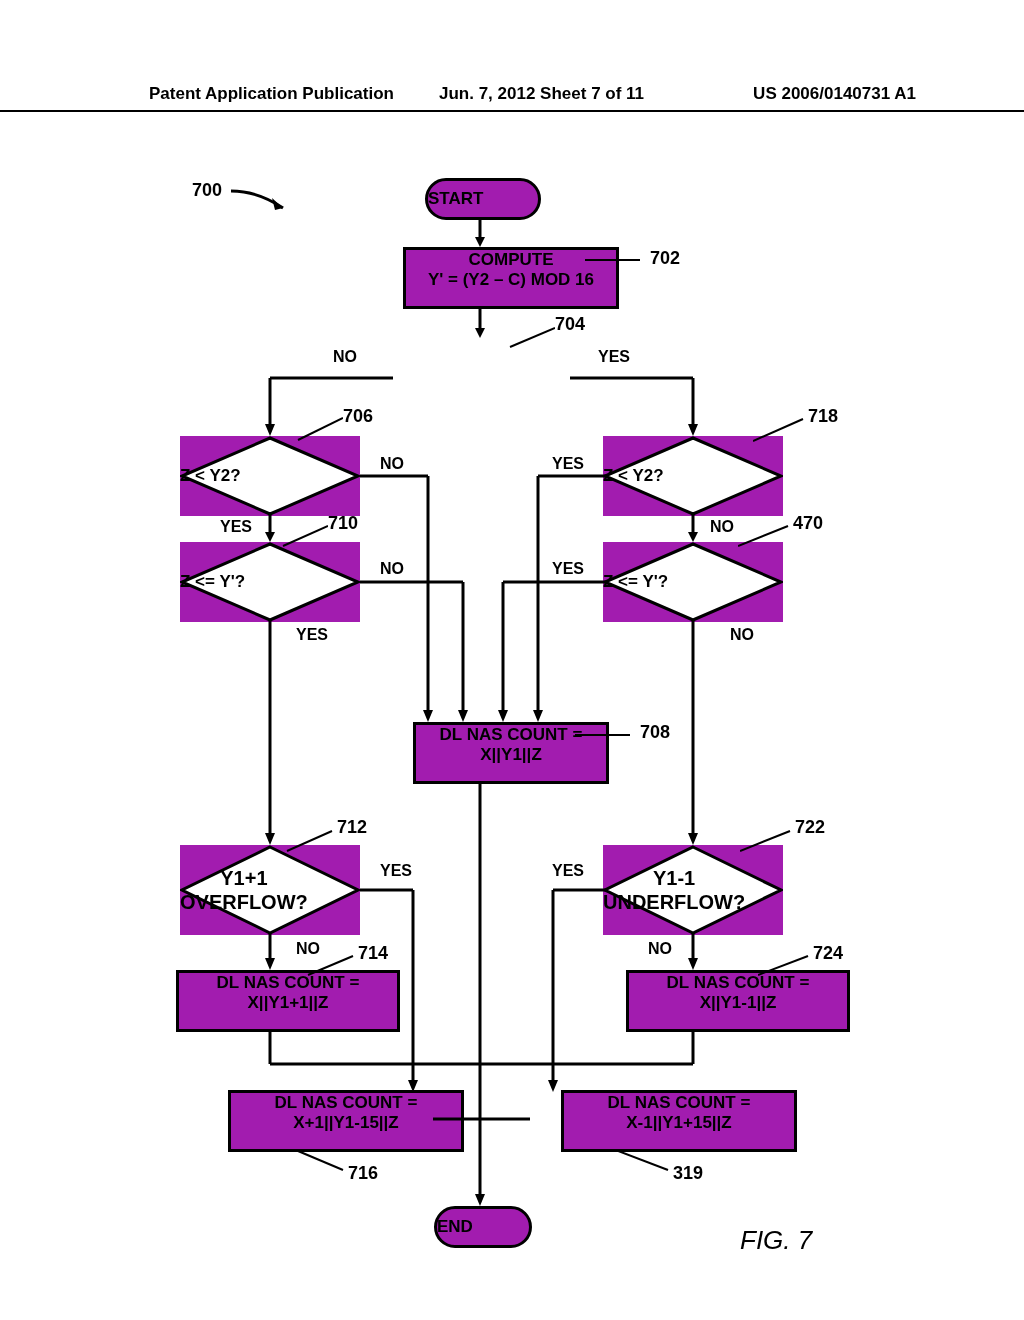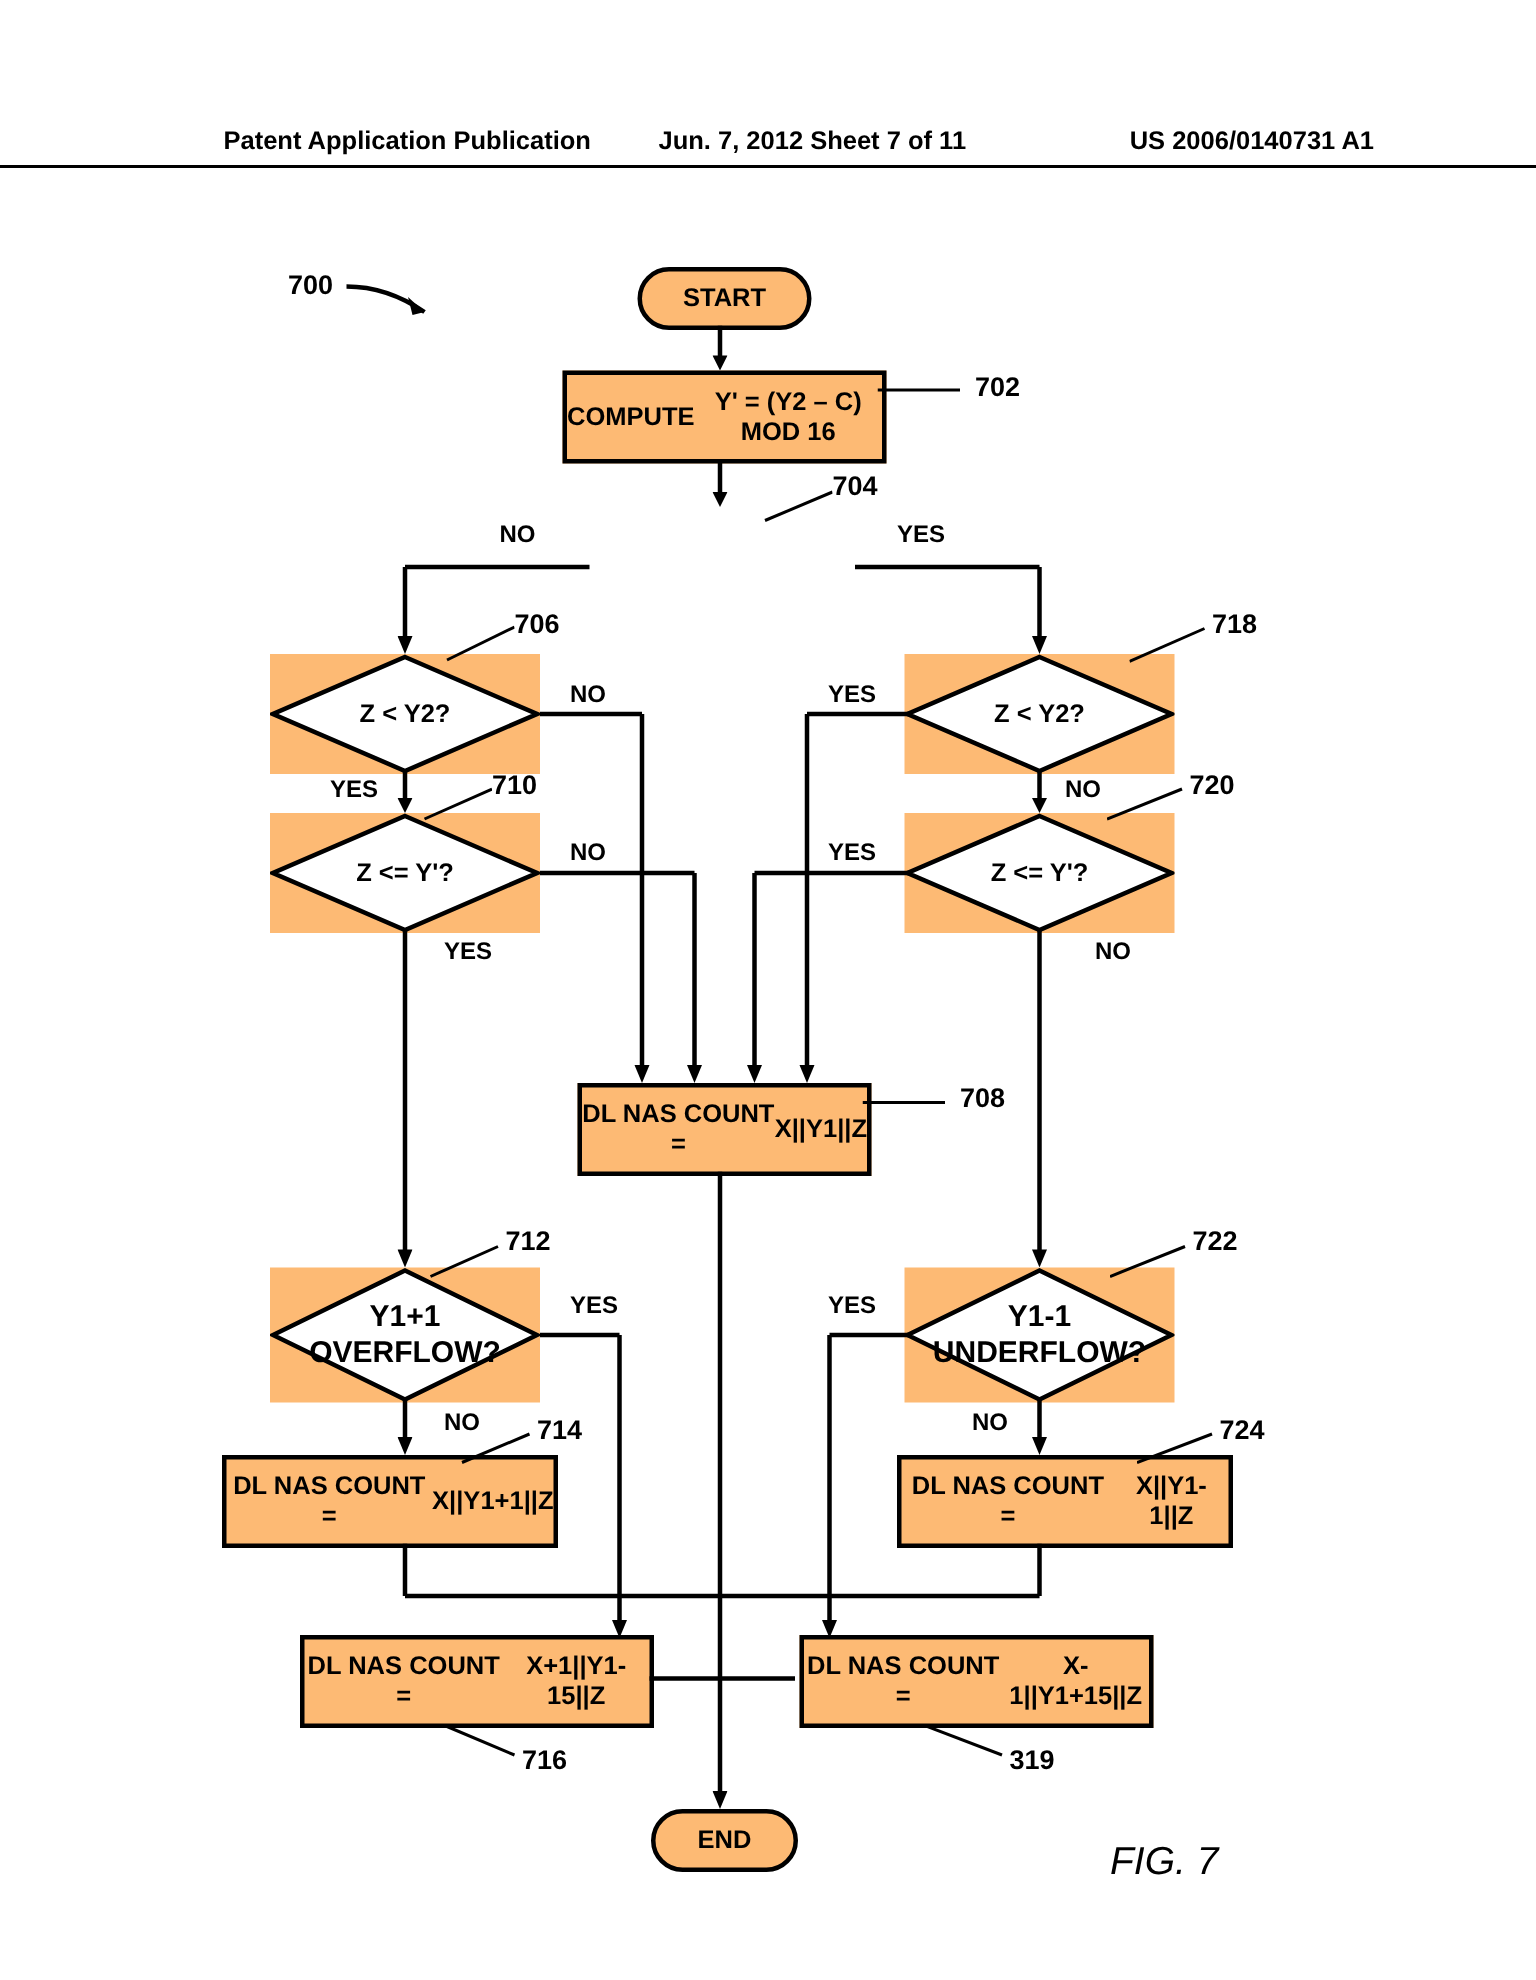--- a/index.html
+++ b/index.html
@@ -29,34 +29,35 @@
     position: absolute;
     top: 160px;
     left: 0;
     width: 1024px;
     height: 1100px;
   }
   .node {
     position: absolute;
     display: flex;
     align-items: center;
-    justify-content: center;
     font-weight: bold;
     text-align: center;
     line-height: 1.2;
     font-size: 17px;
-    background: #fdba74;
+    background: #a21caf;
   }
   .terminator {
     border: 3px solid #000;
     border-radius: 22px;
     height: 36px;
   }
   .process {
     border: 3px solid #000;
+    flex-direction: column;
+    margin-left: 28px;
   }
   .decision {
     width: 180px;
     height: 80px;
   }
   .decision svg { position: absolute; top:0; left:0; width:100%; height:100%; }
   .decision .dlabel { position: relative; z-index:1; font-size:17px; font-weight:bold;}
   .decision2 .dlabel { font-size:20px; }
   .lbl {
     position: absolute;
@@ -197,21 +198,21 @@
 
   <div class="node decision" style="left:603px; top:382px;">
     <svg viewBox="0 0 180 80">
         <polygon points="90,2 178,40 90,78 2,40" fill="#fff" stroke="#000" stroke-width="3"></polygon>
       </svg>
     <span class="dlabel">Z &lt;= Y'?</span>
   </div>
   <svg class="leader" style="position:absolute; left:738px; top:363px; width:55px; height:26px;">
       <line x1="0" y1="23" x2="50" y2="3"></line>
     </svg>
-  <div class="ref" style="left:793px; top:353px;">720</div>
+  <div class="ref" style="left:793px; top:353px;">470</div>
   <div class="lbl" style="left:552px; top:400px;">YES</div>
   <div class="lbl" style="left:730px; top:466px;">NO</div>
 
   <svg style="position:absolute; left:358px; top:418px; width:110px; height:144px;">
       <line x1="2" y1="4" x2="105" y2="4" stroke="#000" stroke-width="3"></line>
       <line x1="105" y1="4" x2="105" y2="134" stroke="#000" stroke-width="3"></line>
       <polygon points="100,132 110,132 105,144" class="arrow-head"></polygon>
     </svg>
 
   <svg style="position:absolute; left:498px; top:418px; width:110px; height:144px;">

